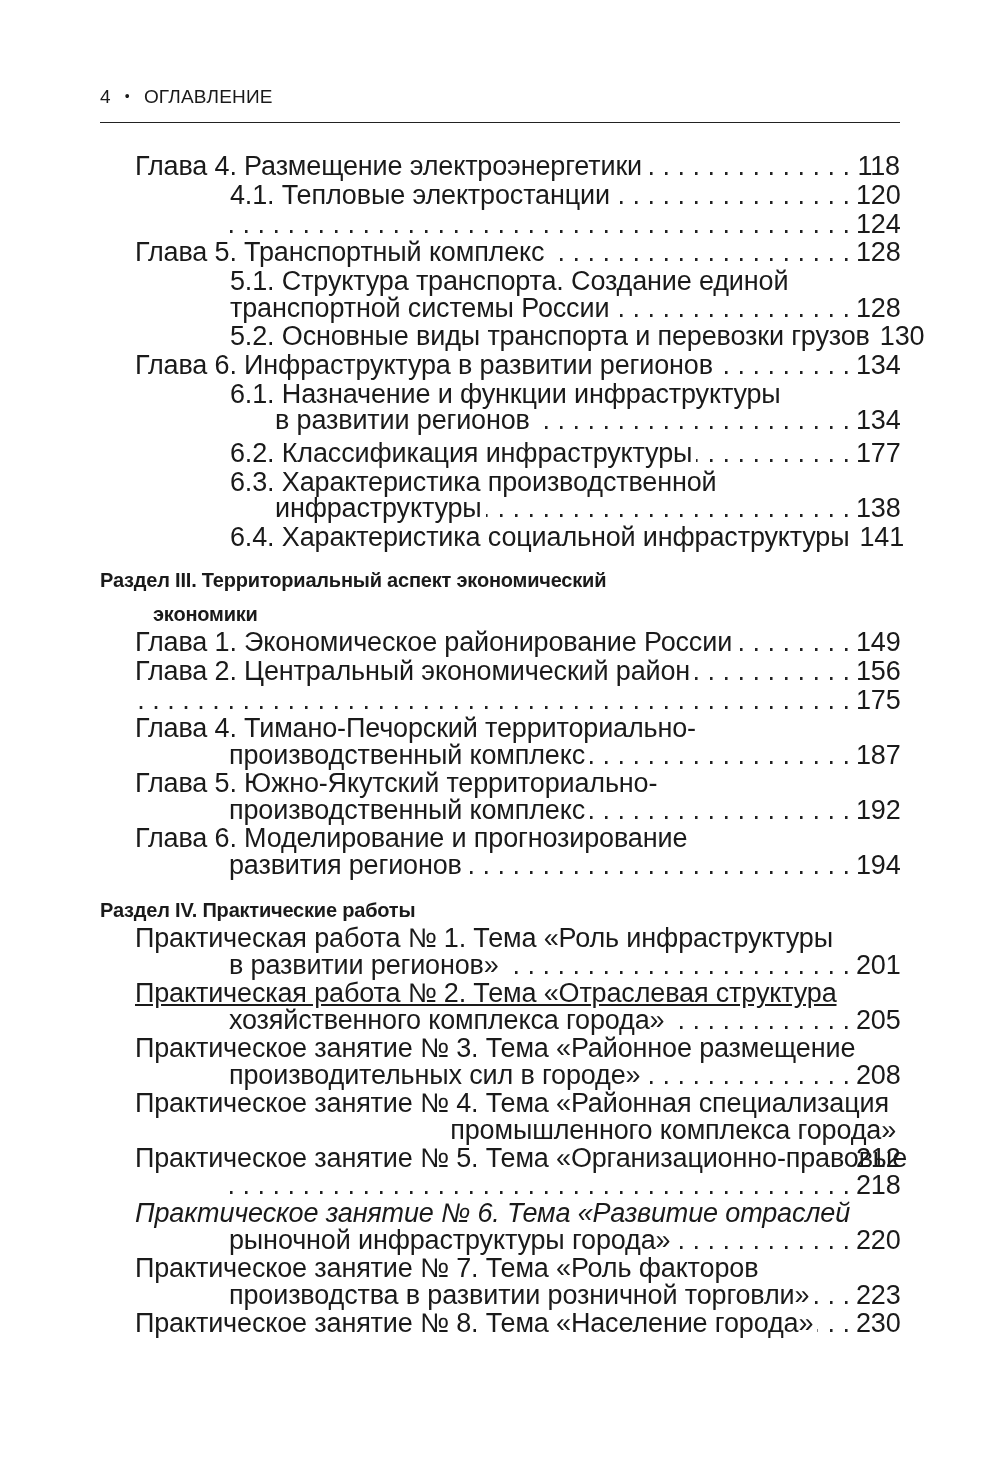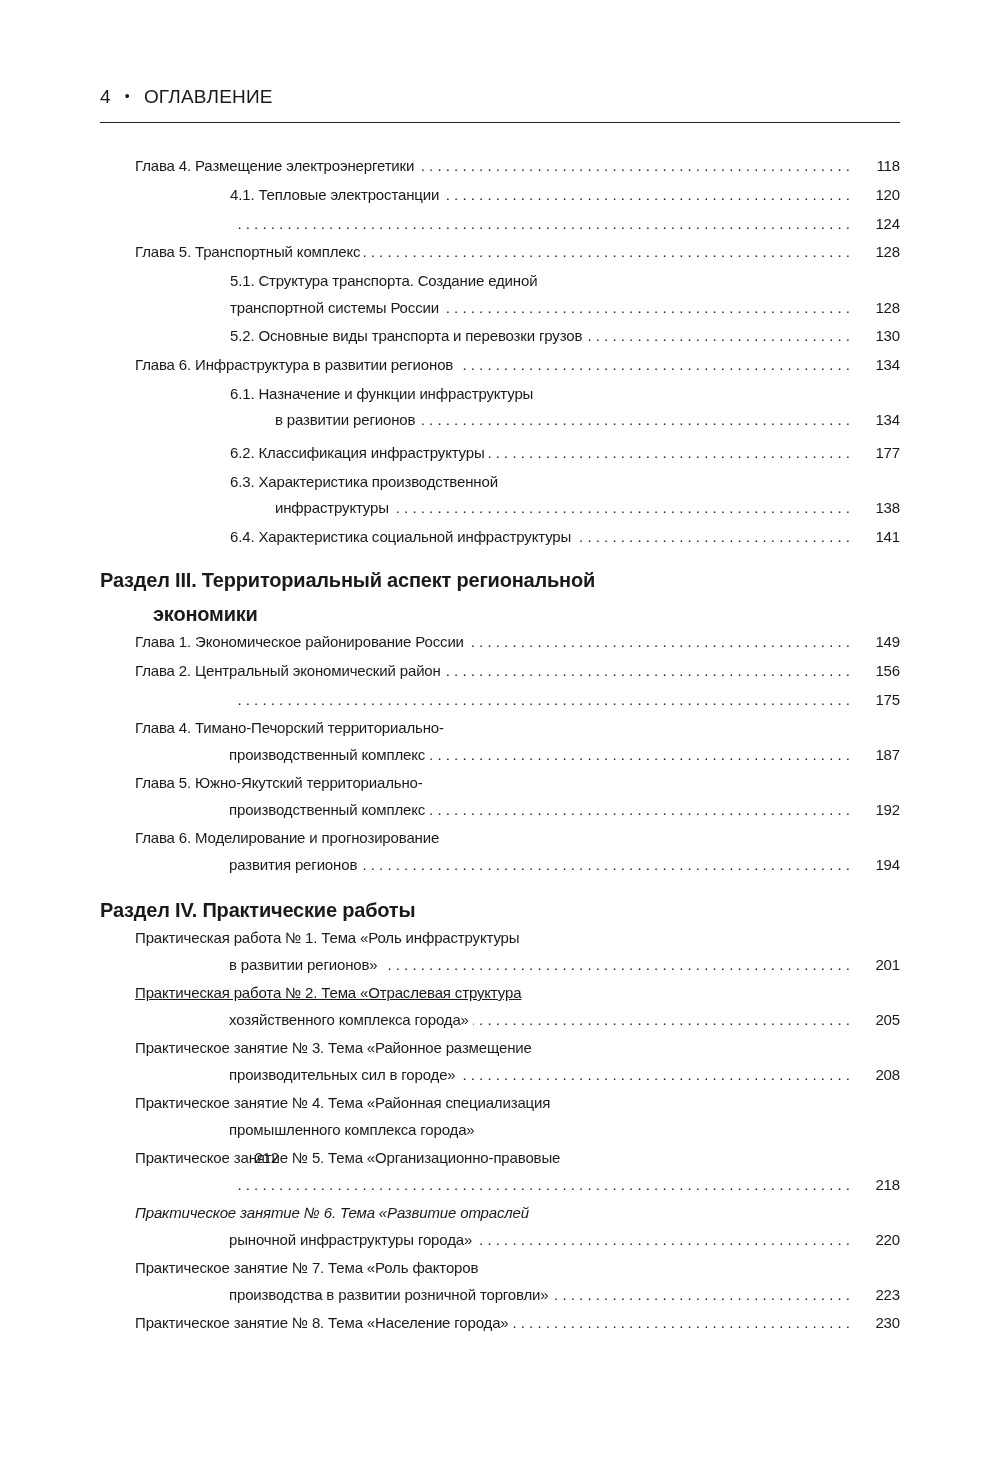--- a/index.html
+++ b/index.html
@@ -32,23 +32,23 @@
       top: 122px;
       width: 800px;
       height: 0;
       border-top: 1.3px solid #222;
     }
     .toc-line {
       position: absolute;
       right: 100px;
       height: 28px;
       line-height: 28px;
-      font-size: 15px;
+      font-size: 27px;
       display: flex;
-      align-items: flex-start;
+      align-items: flex-end;
       white-space: nowrap;
       letter-spacing: -0.15px;
     }
     .toc-line .txt {
       flex: 0 0 auto;
       padding-right: 4px;
     }
     .toc-line .leader {
       flex: 1 1 auto;
       overflow: hidden;
@@ -146,21 +146,21 @@
     <span class="txt">инфраструктуры</span>
     <span class="leader"></span>
     <span class="pg">138</span>
   </div>
 <div class="toc-line" style="left:230px;top:523px;">
     <span class="txt">6.4. Характеристика социальной инфраструктуры</span>
     <span class="leader"></span>
     <span class="pg">141</span>
   </div>
 
-<div class="section-title" style="left:100px;top:566px;">Раздел III. Территориальный аспект региональной</div>
+<div class="section-title" style="left:100px;top:566px;">Раздел III. Территориальный аспект экономический</div>
 <div class="section-title" style="left:153px;top:600px;">экономики</div>
 
 <div class="toc-line" style="left:135px;top:628px;">
     <span class="txt">Глава 1. Экономическое районирование России</span>
     <span class="leader"></span>
     <span class="pg">149</span>
   </div>
 <div class="toc-line" style="left:135px;top:657px;">
     <span class="txt">Глава 2. Центральный экономический район</span>
     <span class="leader"></span>

